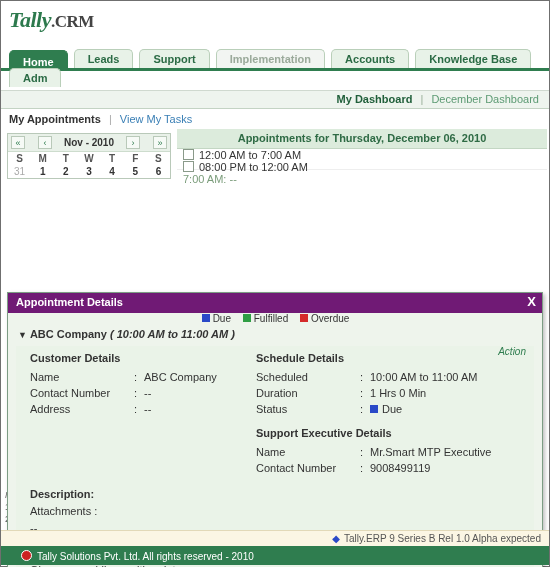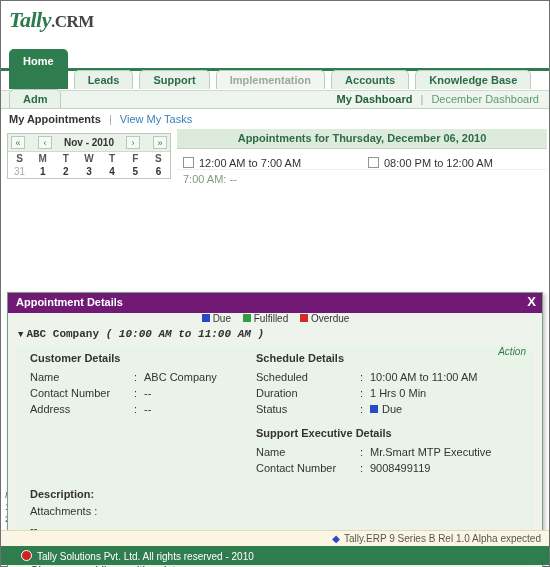--- a/index.html
+++ b/index.html
@@ -38,21 +38,21 @@
     padding:0 13px;margin-right:3px;
     font-size:11px;font-weight:bold;color:#2b6b45;
     background:#e8f2e8;
     border:1px solid #b9cfb9;border-bottom:none;
     border-radius:5px 5px 0 0;
     vertical-align:bottom;
     box-sizing:border-box;
   }
   .tab.active{
     background:#2f7d4f;color:#ffffff;border-color:#2f7d4f;
-    height:40px;line-height:22px;
+    height:18px;line-height:22px;
   }
   .tab.dim{color:#9aa99a;background:#f2f5f2;}
   
   .newbar{
     height:20px;background:#fff;border-bottom:1px solid #cfd9cf;
     padding:2px 0 0 8px;box-sizing:border-box;
   }
   .newbtn{
     font-size:11px;color:#2f7d4f;font-weight:bold;
   }
@@ -112,21 +112,22 @@
   .daygrid{
     position:absolute;left:176px;top:0;right:2px;
   }
   .dayhdr{
     background:#dcebdc;color:#2f6b45;font-weight:bold;
     text-align:center;font-size:11px;height:19px;line-height:19px;
     border-bottom:1px solid #c3d6c3;
   }
   .slotrow{
     display:flex;border-bottom:1px solid #eee;height:20px;
-    align-items:flex-end;
+    align-items:flex-start;
+    flex-direction:column;
   }
   .slot{
     flex:1;font-size:11px;color:#333;padding-left:6px;
   }
   .cb{
     display:inline-block;width:9px;height:9px;border:1px solid #8a9a8a;
     background:#fff;margin-right:5px;vertical-align:-1px;
   }
   .timelabel{
     font-size:11px;color:#7a9c7a;padding:3px 0 3px 6px;
@@ -158,21 +159,21 @@
     font-size:13px;font-weight:bold;
   }
   .legendrow{
     text-align:center;padding:0 8px 0 0;font-size:10px;color:#333;
   }
   .sq{display:inline-block;width:8px;height:8px;margin:0 3px 0 9px;vertical-align:0;}
   .sq.due{background:#2a49c8;}
   .sq.ful{background:#2f9e44;}
   .sq.ovr{background:#d42a2a;}
   .company{
-    padding:4px 0 2px 10px;font-size:11px;font-weight:bold;color:#333;font-family:Liberation Mono, monospace;
+    padding:4px 0 2px 10px;font-size:11px;font-weight:bold;color:#333;
   }
   .company .tri{font-size:9px;margin-right:3px;}
   .company .hrs{font-style:italic;font-weight:bold;}
   .panel{
     position:relative;margin:4px 8px 0 8px;
     background:#eaf3e8;min-height:200px;
   }
   .cols{display:flex;padding-top:6px;}
   .col-left{width:240px;padding-left:14px;box-sizing:border-box;}
   .col-right{flex:1;padding-left:0;}

